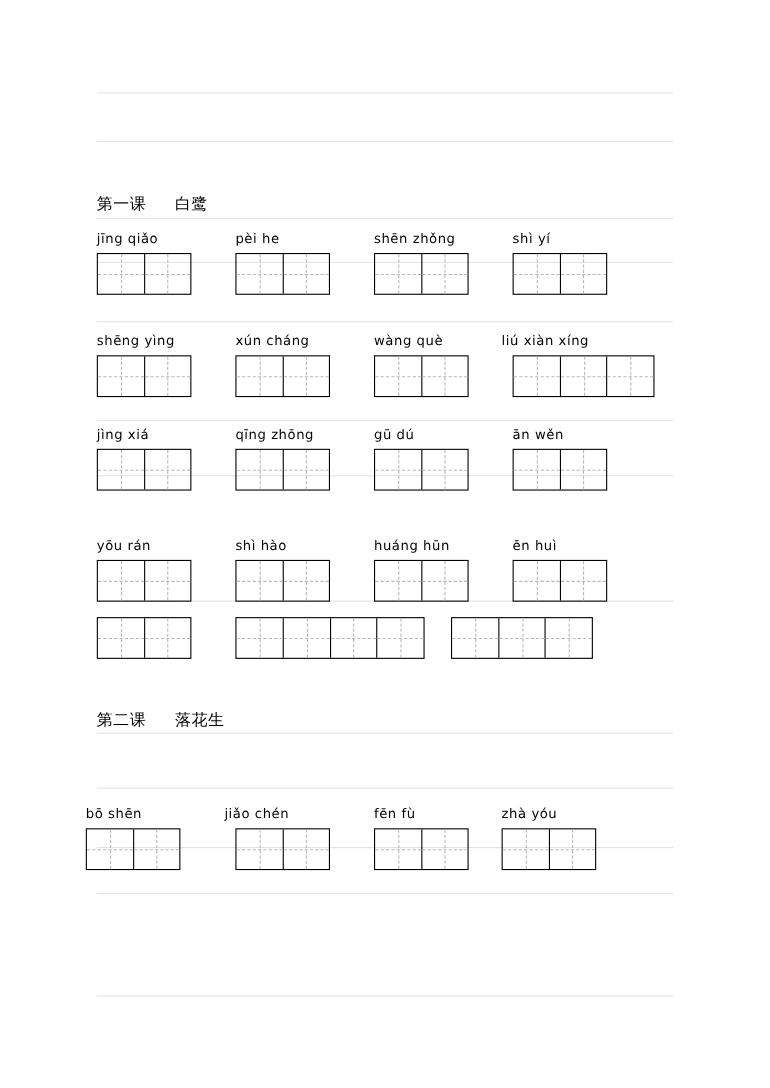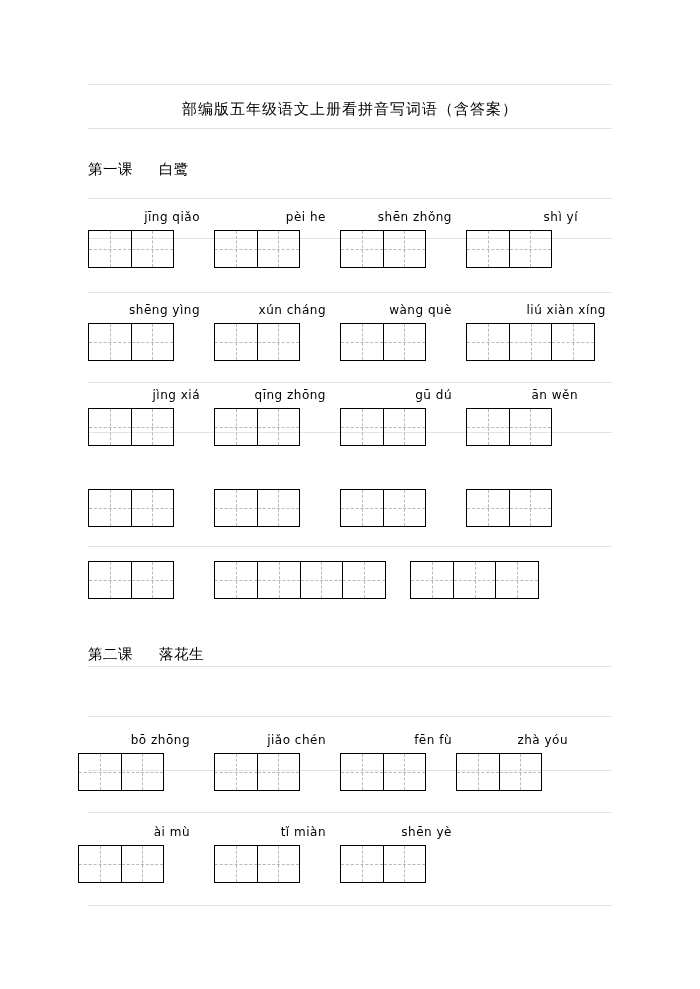--- a/index.html
+++ b/index.html
@@ -66,21 +66,21 @@
     position: relative;
     height: 40px;
   }
   .pinyin {
     position: absolute;
     top: 0;
     font-family: "DejaVu Sans", sans-serif;
     font-size: 12px;
     white-space: nowrap;
     letter-spacing: 0.5px;
-    text-align: right;
+    text-align: left;
   }
   .tianzi {
     position: absolute;
     top: 0;
     height: 38px;
     border: 1px solid #000;
     box-sizing: border-box;
     display: flex;
   }
   .tianzi .cell {
@@ -119,23 +119,22 @@
   <div class="rule" style="top:292px"></div>
   <div class="rule" style="top:382px"></div>
   <div class="rule" style="top:432px"></div>
   <div class="rule" style="top:546px"></div>
   <div class="rule" style="top:666px"></div>
   <div class="rule" style="top:716px"></div>
   <div class="rule" style="top:770px"></div>
   <div class="rule" style="top:812px"></div>
   <div class="rule" style="top:905px"></div>
 
-  <div class="doc-title">部编版五年级语文上册看拼音写词语（含答案）</div>
-
-  <div class="lesson-heading" style="top:160px">
+
+  <div class="lesson-heading" style="top:176px">
     <span>第一课</span><span class="lesson-name">白鹭</span>
   </div>
 
   <div class="row" style="top:210px">
     <div class="pinyin-line">
       <div class="pinyin" style="left:0px;width:112px">jīng qiǎo</div>
       <div class="pinyin" style="left:126px;width:112px">pèi he</div>
       <div class="pinyin" style="left:252px;width:112px">shēn zhǒng</div>
       <div class="pinyin" style="left:378px;width:112px">shì yí</div>
     </div>
@@ -208,20 +207,26 @@
           <div class="cell"></div>
         </div>
       <div class="tianzi" style="left:378px;width:86px">
           <div class="cell"></div>
           <div class="cell"></div>
         </div>
     </div>
   </div>
 
   <div class="row" style="top:489px">
+    <div class="pinyin-line">
+      <div class="pinyin" style="left:0px;width:112px">yōu rán</div>
+      <div class="pinyin" style="left:126px;width:112px">shì hào</div>
+      <div class="pinyin" style="left:252px;width:112px">huáng hūn</div>
+      <div class="pinyin" style="left:378px;width:112px">ēn huì</div>
+    </div>
     <div class="grid-line">
       <div class="tianzi" style="left:0px;width:86px">
           <div class="cell"></div>
           <div class="cell"></div>
         </div>
       <div class="tianzi" style="left:126px;width:86px">
           <div class="cell"></div>
           <div class="cell"></div>
         </div>
       <div class="tianzi" style="left:252px;width:86px">
@@ -254,21 +259,21 @@
         </div>
     </div>
   </div>
 
   <div class="lesson-heading" style="top:645px">
     <span>第二课</span><span class="lesson-name">落花生</span>
   </div>
 
   <div class="row" style="top:733px">
     <div class="pinyin-line">
-      <div class="pinyin" style="left:-10px;width:112px">bō zhōng</div>
+      <div class="pinyin" style="left:-10px;width:112px">bō shēn</div>
       <div class="pinyin" style="left:116px;width:122px">jiǎo chén</div>
       <div class="pinyin" style="left:252px;width:112px">fēn fù</div>
       <div class="pinyin" style="left:368px;width:112px">zhà yóu</div>
     </div>
     <div class="grid-line">
       <div class="tianzi" style="left:-10px;width:86px">
           <div class="cell"></div>
           <div class="cell"></div>
         </div>
       <div class="tianzi" style="left:126px;width:86px">
@@ -279,35 +284,14 @@
           <div class="cell"></div>
           <div class="cell"></div>
         </div>
       <div class="tianzi" style="left:368px;width:86px">
           <div class="cell"></div>
           <div class="cell"></div>
         </div>
     </div>
   </div>
 
-  <div class="row" style="top:825px">
-    <div class="pinyin-line">
-      <div class="pinyin" style="left:-10px;width:112px">ài mù</div>
-      <div class="pinyin" style="left:126px;width:112px">tǐ miàn</div>
-      <div class="pinyin" style="left:252px;width:112px">shēn yè</div>
-    </div>
-    <div class="grid-line">
-      <div class="tianzi" style="left:-10px;width:86px">
-          <div class="cell"></div>
-          <div class="cell"></div>
-        </div>
-      <div class="tianzi" style="left:126px;width:86px">
-          <div class="cell"></div>
-          <div class="cell"></div>
-        </div>
-      <div class="tianzi" style="left:252px;width:86px">
-          <div class="cell"></div>
-          <div class="cell"></div>
-        </div>
-    </div>
-  </div>
 
 </div>
 
 </body></html>

